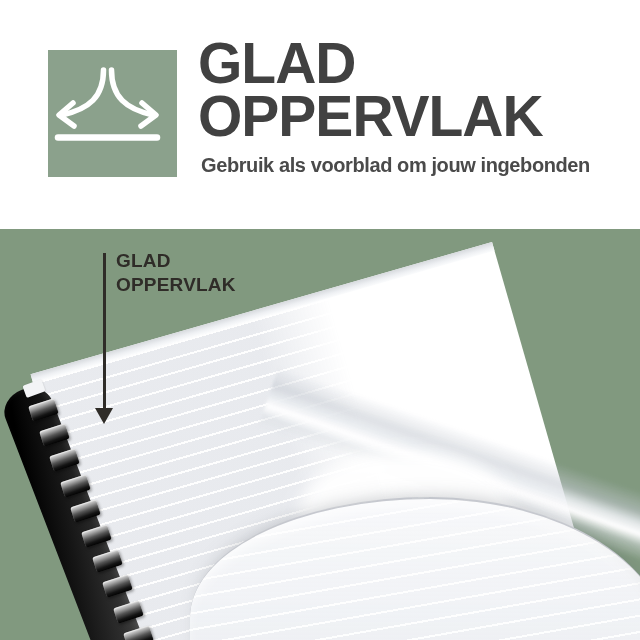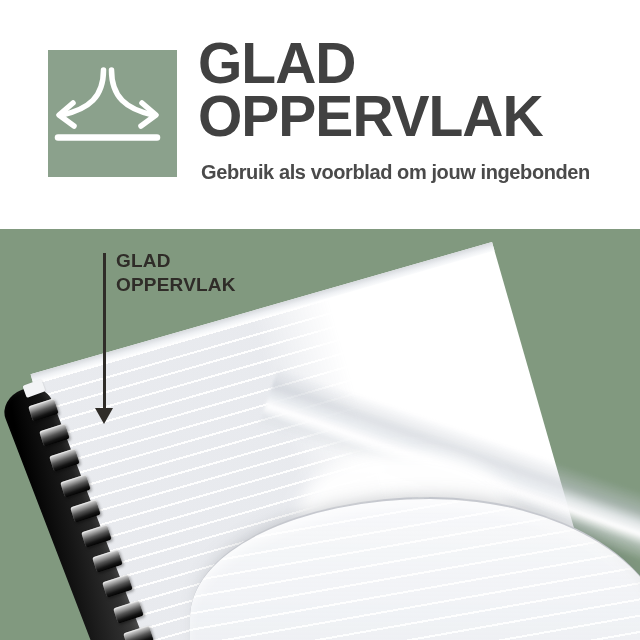--- a/index.html
+++ b/index.html
@@ -9,21 +9,21 @@
   }
   
   .header{position:absolute;left:0;top:0;width:640px;height:229px;background:#ffffff;}
   .icon-box{position:absolute;left:48px;top:50px;width:129px;height:127px;background:var(--icon-green,#8BA18C);}
   .icon-box svg{display:block;width:100%;height:100%;}
   .title{position:absolute;left:198px;top:37px;margin:0;color:var(--title-text,#414141);
     font-size:57px;line-height:53px;font-weight:bold;letter-spacing:-1px;}
   .title span{display:block;}
   .subtitle{position:absolute;left:201px;top:152px;margin:0;color:var(--subtitle-text,#4A4A4A);
     font-size:20px;line-height:26px;font-weight:bold;letter-spacing:-0.4px;}
-  .subtitle span{display:block;margin-top:7px;}
+  .subtitle span{display:block;}
   
   .photo{position:absolute;left:0;top:229px;width:640px;height:411px;overflow:hidden;
     background:var(--photo-green,#81997F);}
   
   .doc{position:absolute;left:12px;top:13px;width:480px;height:700px;
     transform:rotate(-16deg);transform-origin:top right;
     background:linear-gradient(200deg,#ffffff 30%,#f7f8fa 75%,#f1f3f5);}
   .page-edge{position:absolute;left:0;top:0;right:0;height:9px;
     background:linear-gradient(to bottom,#d7dade,#eef0f3 55%,#fbfcfd);}
   .cover-flat{position:absolute;left:0;top:9px;width:66%;height:100%;

